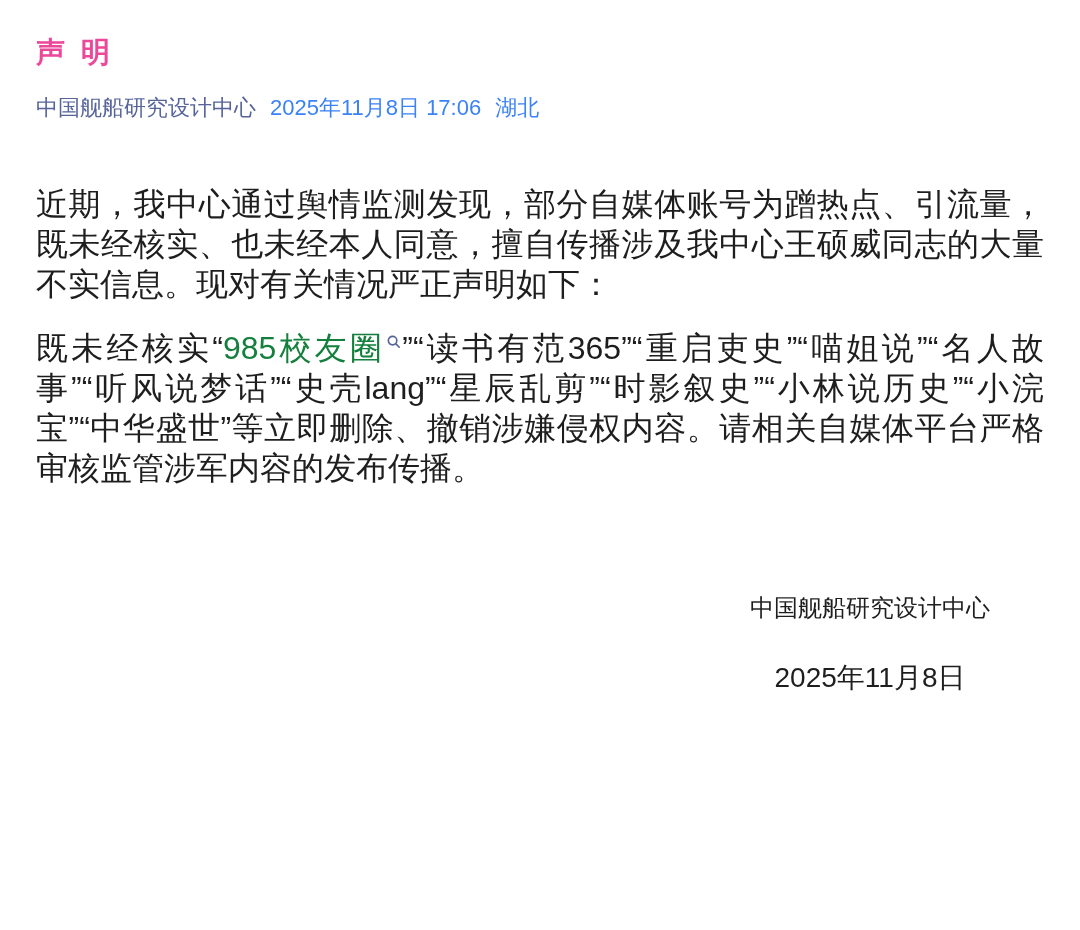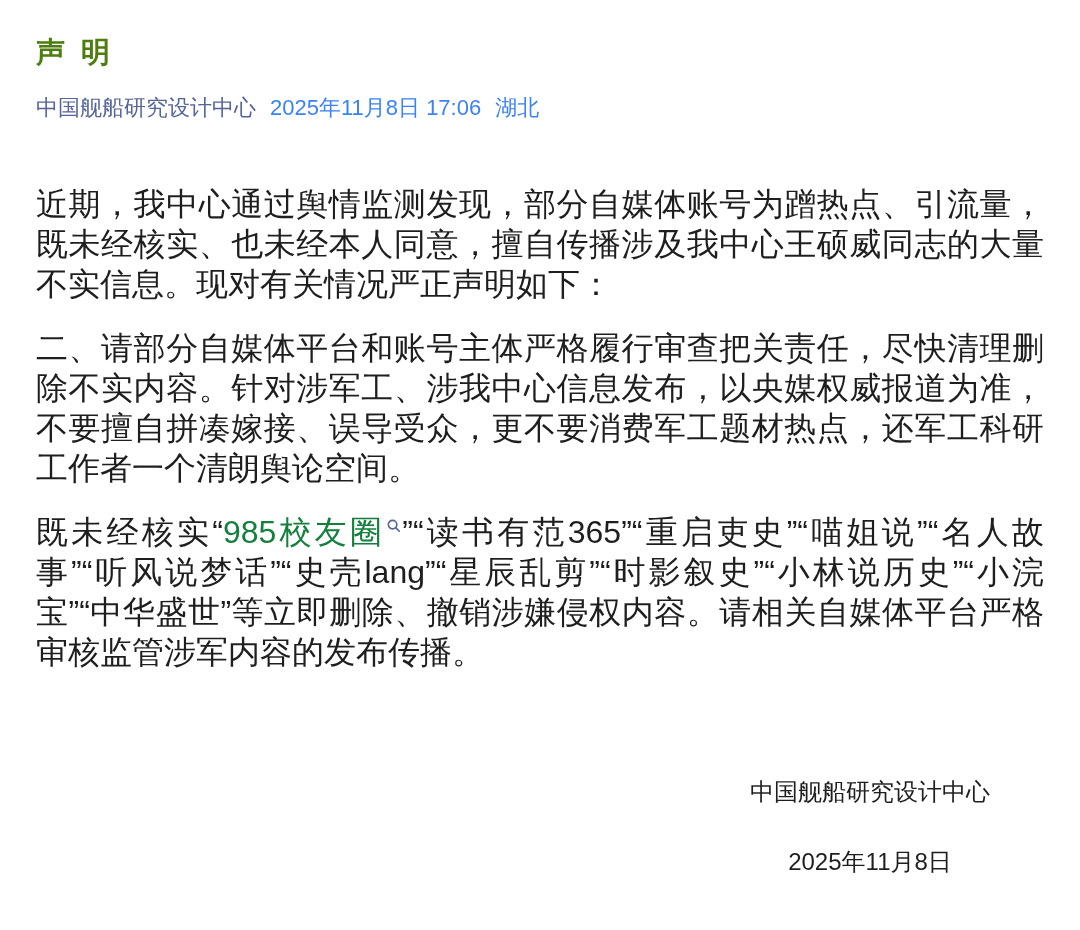--- a/index.html
+++ b/index.html
@@ -13,21 +13,21 @@
     overflow: hidden;
     font-family: "Liberation Sans", "DejaVu Sans", sans-serif;
   }
   .page {
     padding: 16px 36px 0 36px;
   }
   .title {
     font-size: 29px;
     line-height: 35px;
     font-weight: 700;
-    color: #4d7c0f;
+    color: #ec4899;
     word-spacing: 6px;
     letter-spacing: 1px;
   }
   .meta {
     margin-top: 24px;
     display: flex;
     align-items: baseline;
     gap: 14px;
     font-size: 22px;
     line-height: 28px;
@@ -75,21 +75,21 @@
   .sign-inner {
     display: inline-block;
     text-align: center;
   }
   .sign-org {
     font-size: 24px;
     line-height: 40px;
     color: #1e1e1e;
   }
   .sign-date {
-    font-size: 24px;
+    font-size: 28px;
     line-height: 40px;
     margin-top: 30px;
     color: #1e1e1e;
   }
 </style>
 </head>
 <body>
 
 <div class="page">
 
@@ -98,21 +98,20 @@
   <div class="meta">
     <a class="author-link">中国舰船研究设计中心</a>
     <span class="meta-gray">2025年11月8日 17:06</span>
     <span class="meta-gray">湖北</span>
   </div>
 
   <div class="content">
     <p>近期，我中心通过舆情监测发现，部分自媒体账号为蹭热点、引流量，既未经核实、也未经本人同意，擅自传播涉及我中心王硕威同志的大量不实信息。现对有关情况严正声明如下：</p>
 
 
-    <p>二、请部分自媒体平台和账号主体严格履行审查把关责任，尽快清理删除不实内容。针对涉军工、涉我中心信息发布，以央媒权威报道为准，不要擅自拼凑嫁接、误导受众，更不要消费军工题材热点，还军工科研工作者一个清朗舆论空间。</p>
 
     <p><span>既未经核实“</span><a class="topic-link"><span>985校友圈</span><span class="sup-icon"><svg viewBox="0 0 24 24" fill="none" stroke="#56649a" stroke-width="2.6" stroke-linecap="round">
               <circle cx="10.5" cy="10.5" r="6.8"></circle>
               <line x1="15.8" y1="15.8" x2="21.2" y2="21.2"></line>
             </svg></span></a><span>”“读书有范365”“重启吏史”“喵姐说”“名人故事”“听风说梦话”“史壳lang”“星辰乱剪”“时影叙史”“小林说历史”“小浣宝”“中华盛世”等立即删除、撤销涉嫌侵权内容。请相关自媒体平台严格审核监管涉军内容的发布传播。</span></p>
 
   </div>
 
   <div class="sign-block">
     <div class="sign-inner">

